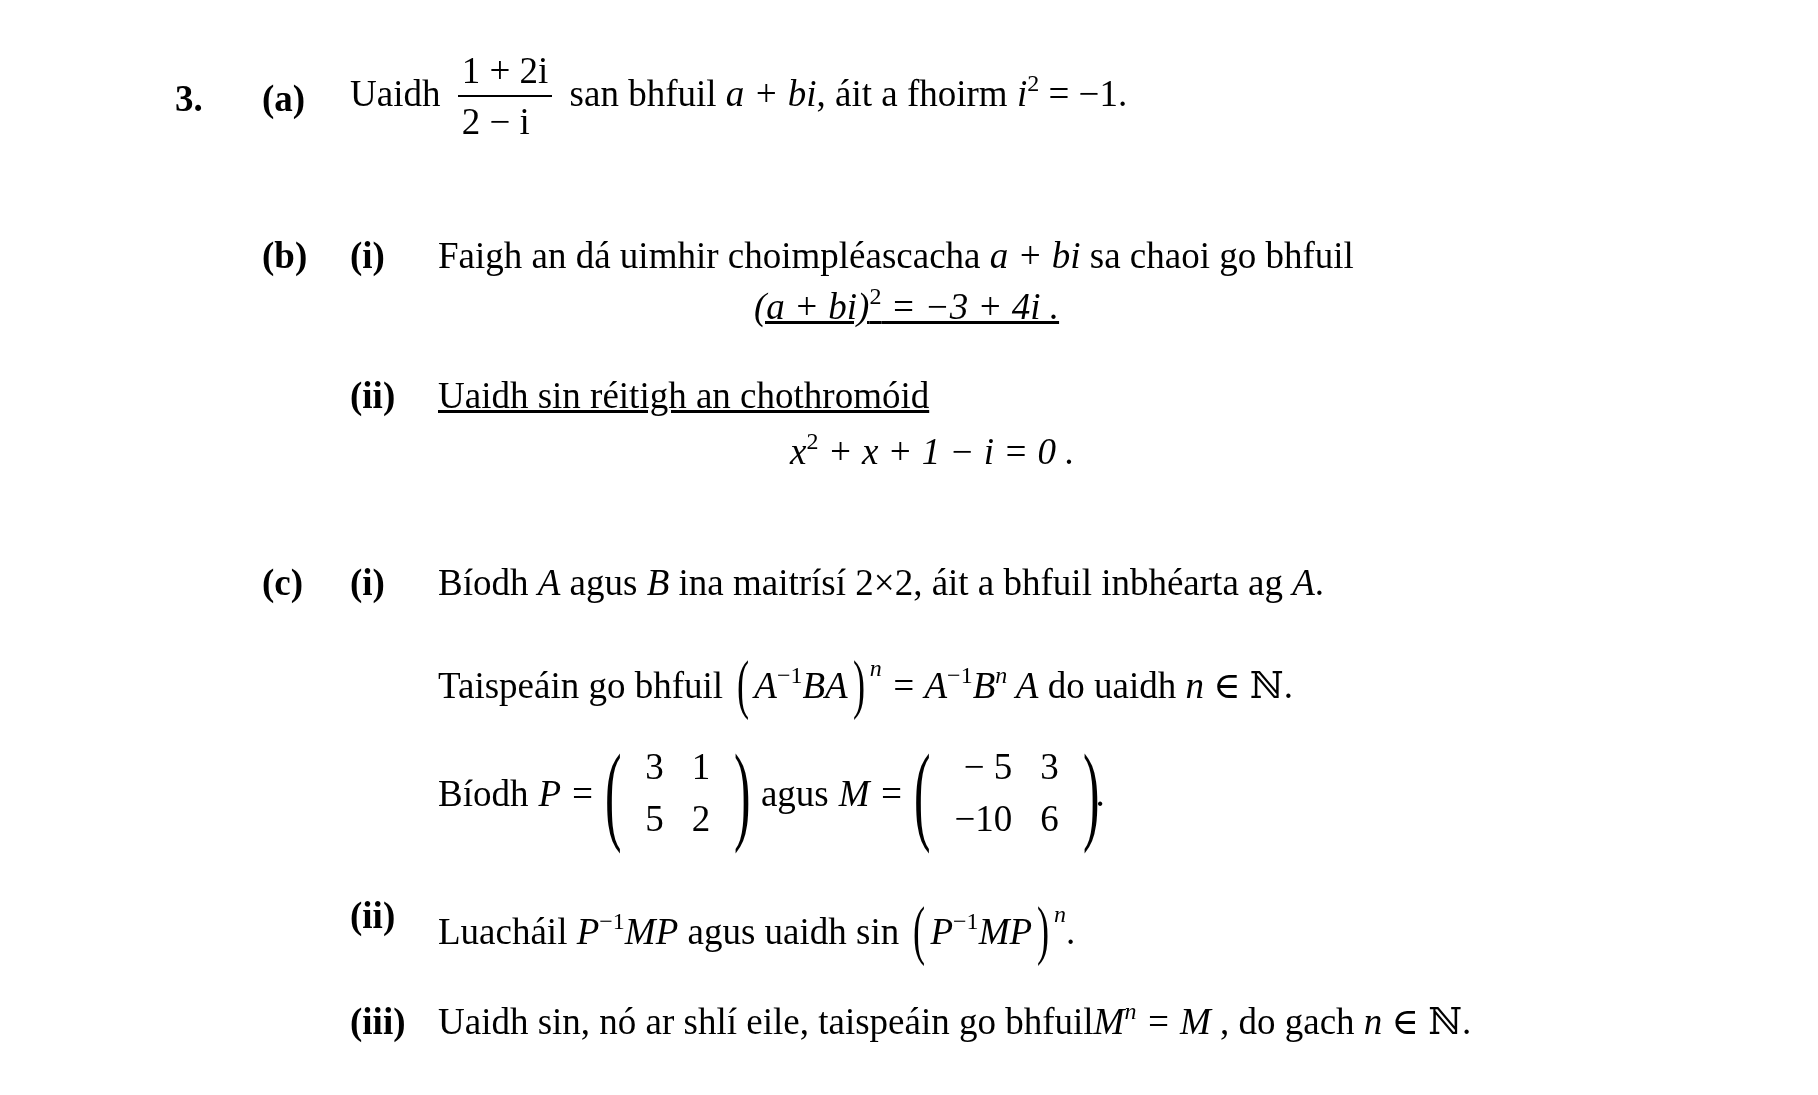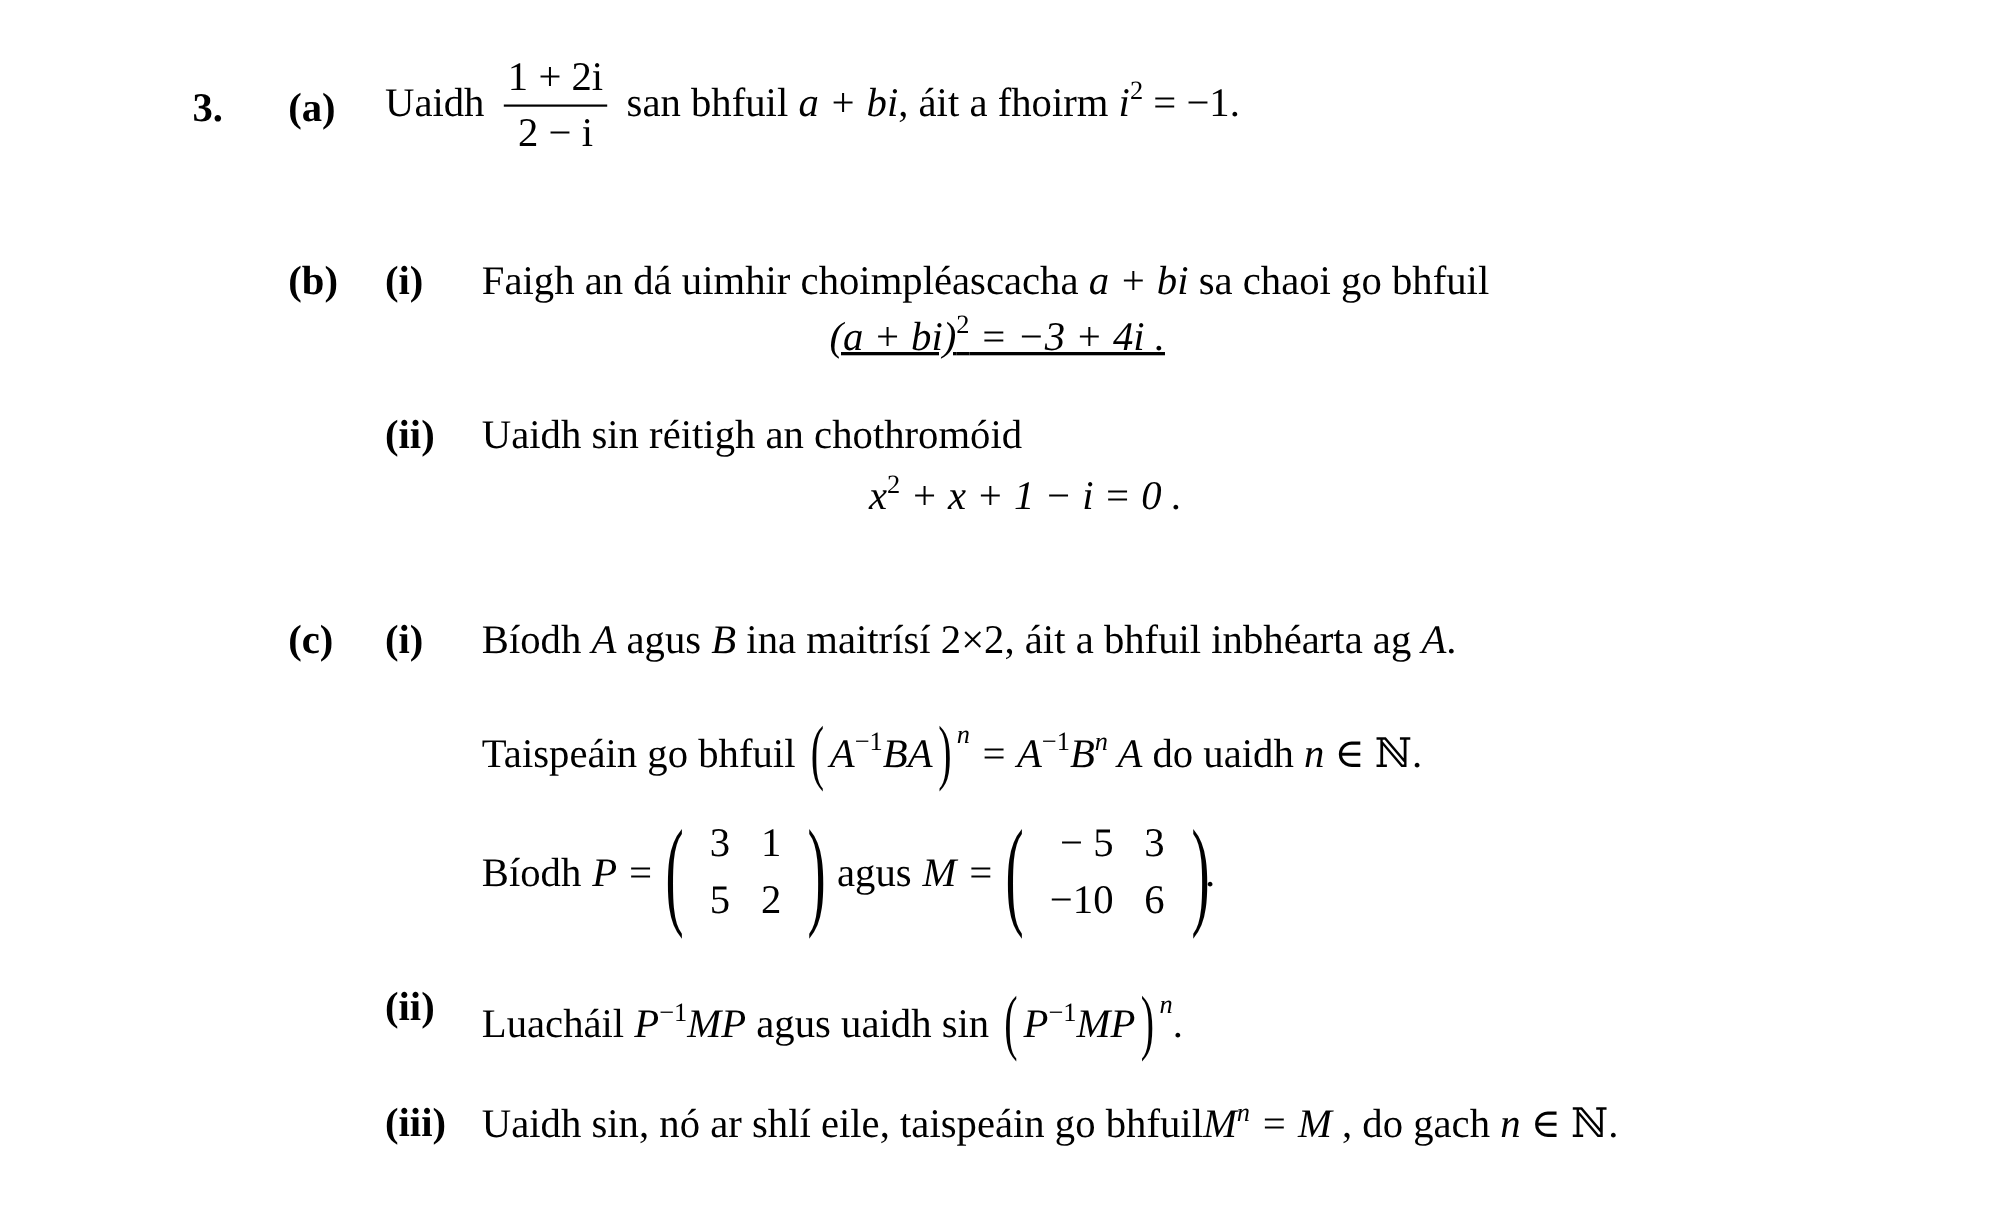--- a/index.html
+++ b/index.html
@@ -6,21 +6,21 @@
   body {
     width: 1818px; height: 1095px; position: relative; overflow: hidden;
     font-family: "Liberation Serif", "DejaVu Serif", serif;
     color: #000; font-size: 37px;
   }
   .ln { position: absolute; white-space: nowrap; line-height: 1; }
   .b { font-weight: bold; }
   .m { font-style: italic; }
   .sp { display: inline-block; width: 10px; }
   sup { font-size: 24px; vertical-align: 15px; line-height: 0; }
-  .frac { display: inline-block; vertical-align: middle; text-align: center; margin: 0 8px; }
+  .frac { display: inline-block; vertical-align: middle; margin: 0 8px; }
   .frac .num { display: block; padding: 0 4px 6px; border-bottom: 2px solid #000; }
   .frac .den { display: block; padding: 6px 4px 0; }
   .bigparen { display: inline-block; font-size: 66px; transform: scaleX(0.55); vertical-align: -8px; line-height: 1; font-weight: 100; }
   .matrix { display: inline-flex; align-items: center; vertical-align: middle; }
   .matrix .br { font-size: 110px; line-height: 1; transform: scaleX(0.45); display: inline-block; font-weight: 100; }
   .matrix table { border-collapse: collapse; }
   .matrix td { padding: 4px 14px; text-align: right; font-size: 37px; line-height: 1.2; }
   .bbN { font-family: "DejaVu Serif", serif; font-style: normal; }
 </style>
 </head>
@@ -44,21 +44,21 @@
 <div class="ln" style="left:438px; top:237px;">
   <span>Faigh an dá uimhir choimpléascacha</span>
   <span class="m">a + bi</span>
   <span>sa chaoi go bhfuil</span>
 </div>
 <div class="ln m" style="left:754px; top:288px;text-decoration:underline;">
   <span>(a + bi)</span><sup style="font-style:normal;">2</sup><span> = −3 + 4i .</span>
 </div>
 
 <div class="ln b" style="left:350px; top:377px;">(ii)</div>
-<div class="ln" style="left:438px; top:377px;">Uaidh sin réitigh an chothromóid</div>
+<div class="ln" style="left:438px; top:377px;text-decoration:underline;">Uaidh sin réitigh an chothromóid</div>
 <div class="ln m" style="left:790px; top:433px;">
   <span>x</span><sup style="font-style:normal;">2</sup><span> + x + 1 − i = 0 .</span>
 </div>
 
 <div class="ln b" style="left:262px; top:564px;">(c)</div>
 <div class="ln b" style="left:350px; top:564px;">(i)</div>
 <div class="ln" style="left:438px; top:564px;">
   <span>Bíodh </span><span class="m">A</span><span> agus </span><span class="m">B</span><span> ina maitrísí 2×2, áit a bhfuil inbhéarta ag </span><span class="m">A</span><span>.</span>
 </div>
 <div class="ln" style="left:438px; top:651px;">

